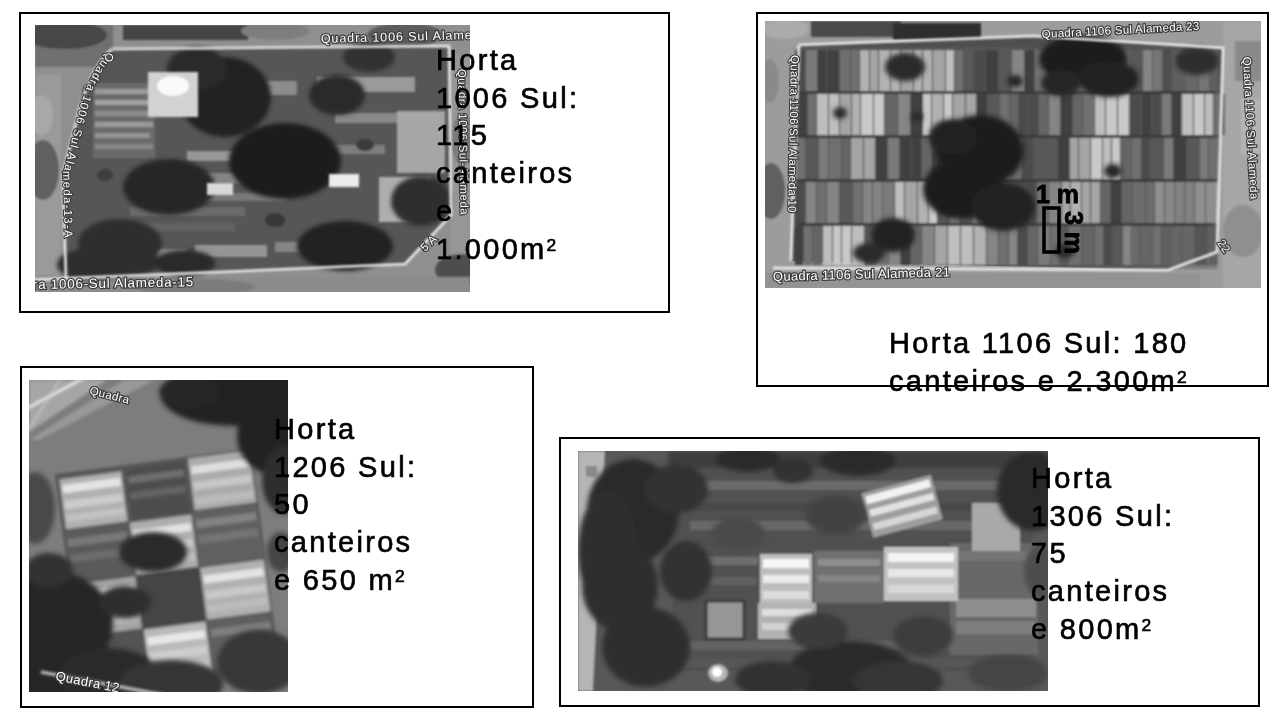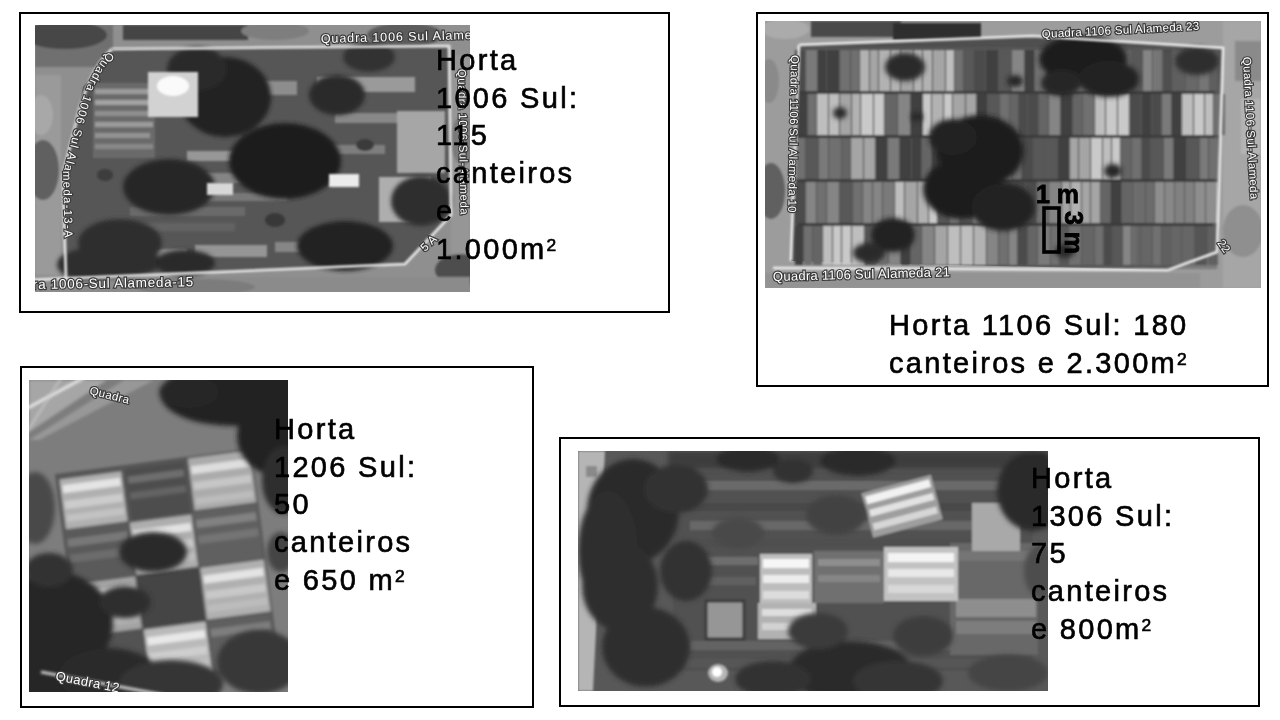--- a/index.html
+++ b/index.html
@@ -404,21 +404,21 @@
 <text x="0" y="0" transform="translate(26,34) rotate(91)">Quadra 1106 Sul Alameda 10</text>
 
 <text x="0" y="0" transform="translate(478,36) rotate(87)">Quadra 1106-Sul-Alameda</text>
 <text x="0" y="0" transform="translate(452,222) rotate(55)">22</text>
 
 <text x="8" y="260" font-size="13px" transform="rotate(-1.5 8 260)">Quadra 1106 Sul Alameda 21</text>
 </g>
 </svg>
 </div>
 
-<div class="cap" style="left:889px;top:307px;width:320px;">Horta 1106 Sul: 180<br>canteiros e 2.300m<sup>2</sup></div>
+<div class="cap" style="left:889px;top:325px;width:320px;">Horta 1106 Sul: 180<br>canteiros e 2.300m<sup>2</sup></div>
 
 <div class="box" style="left:20px;top:366px;width:514px;height:342px;"></div>
 
 <div class="ph" style="left:29px;top:380px;width:259px;height:312px;" id="p3">
 <svg width="259" height="312" viewBox="0 0 259 312">
 <defs>
   <filter id="bl3" x="-20%" y="-20%" width="140%" height="140%">
           <feGaussianBlur stdDeviation="2.6"></feGaussianBlur>
         </filter>
   <filter id="bl3s" x="-20%" y="-20%" width="140%" height="140%">

